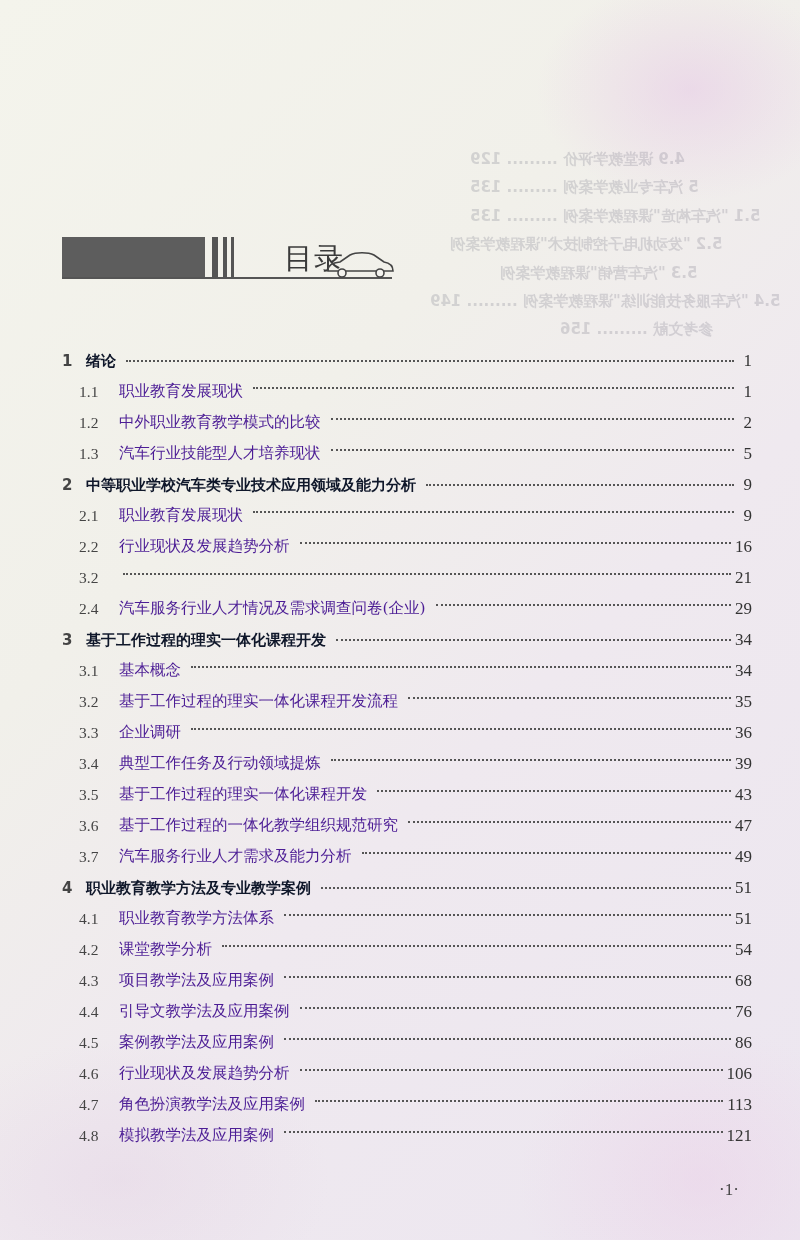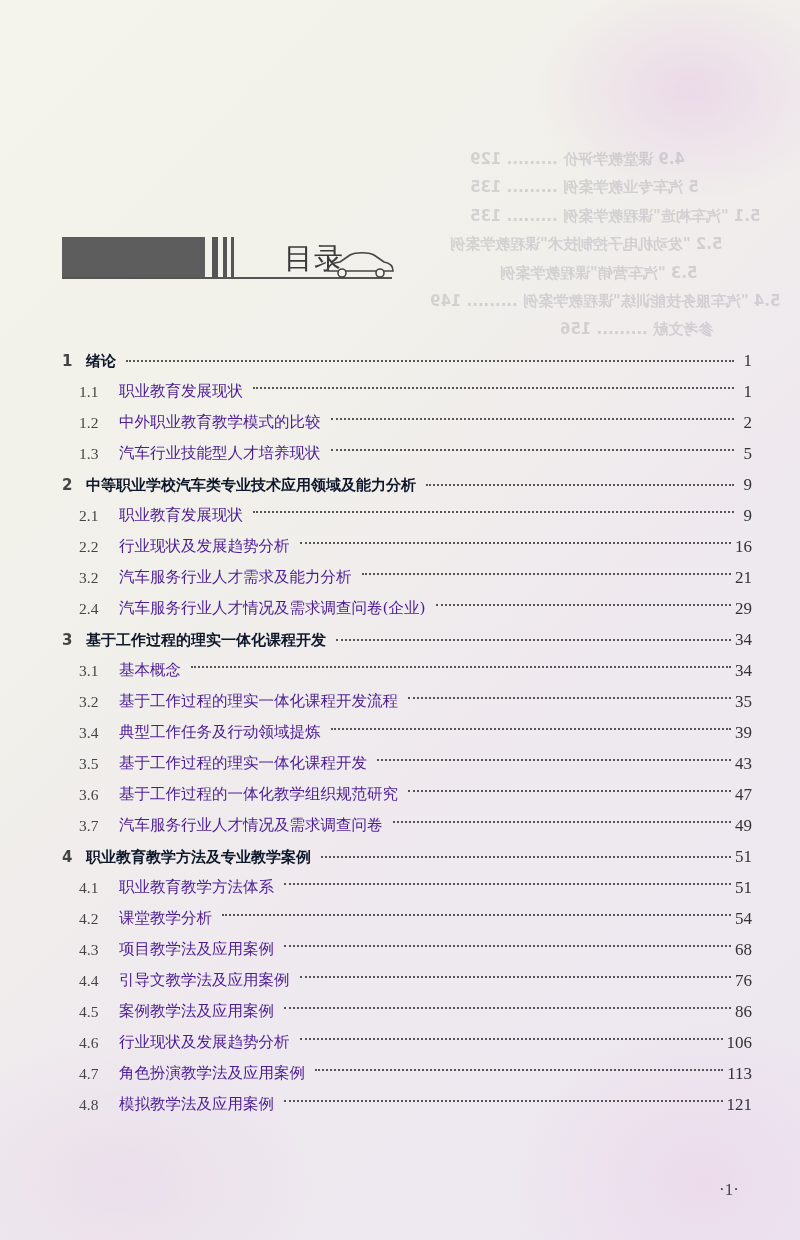--- a/index.html
+++ b/index.html
@@ -133,21 +133,20 @@
     <span class="page">9</span>
   </div>
   <div class="row sub">
     <span class="num">2.2</span>
     <span class="label">行业现状及发展趋势分析</span>
     <span class="dots"></span>
     <span class="page">16</span>
   </div>
   <div class="row sub">
     <span class="num">3.2</span>
-    <span class="label">汽车服务行业人才需求及能力分析</span>
     <span class="dots"></span>
     <span class="page">21</span>
   </div>
   <div class="row sub">
     <span class="num">2.4</span>
     <span class="label">汽车服务行业人才情况及需求调查问卷(企业)</span>
     <span class="dots"></span>
     <span class="page">29</span>
   </div>
 
@@ -163,40 +162,46 @@
     <span class="dots"></span>
     <span class="page">34</span>
   </div>
   <div class="row sub">
     <span class="num">3.2</span>
     <span class="label">基于工作过程的理实一体化课程开发流程</span>
     <span class="dots"></span>
     <span class="page">35</span>
   </div>
   <div class="row sub">
+    <span class="num">3.3</span>
+    <span class="label">企业调研</span>
+    <span class="dots"></span>
+    <span class="page">36</span>
+  </div>
+  <div class="row sub">
     <span class="num">3.4</span>
     <span class="label">典型工作任务及行动领域提炼</span>
     <span class="dots"></span>
     <span class="page">39</span>
   </div>
   <div class="row sub">
     <span class="num">3.5</span>
     <span class="label">基于工作过程的理实一体化课程开发</span>
     <span class="dots"></span>
     <span class="page">43</span>
   </div>
   <div class="row sub">
     <span class="num">3.6</span>
     <span class="label">基于工作过程的一体化教学组织规范研究</span>
     <span class="dots"></span>
     <span class="page">47</span>
   </div>
   <div class="row sub">
     <span class="num">3.7</span>
-    <span class="label">汽车服务行业人才情况及需求调查问卷</span>
+    <span class="label">汽车服务行业人才需求及能力分析</span>
     <span class="dots"></span>
     <span class="page">49</span>
   </div>
 
   <div class="row chap">
     <span class="num">4</span>
     <span class="label">职业教育教学方法及专业教学案例</span>
     <span class="dots"></span>
     <span class="page">51</span>
   </div>

